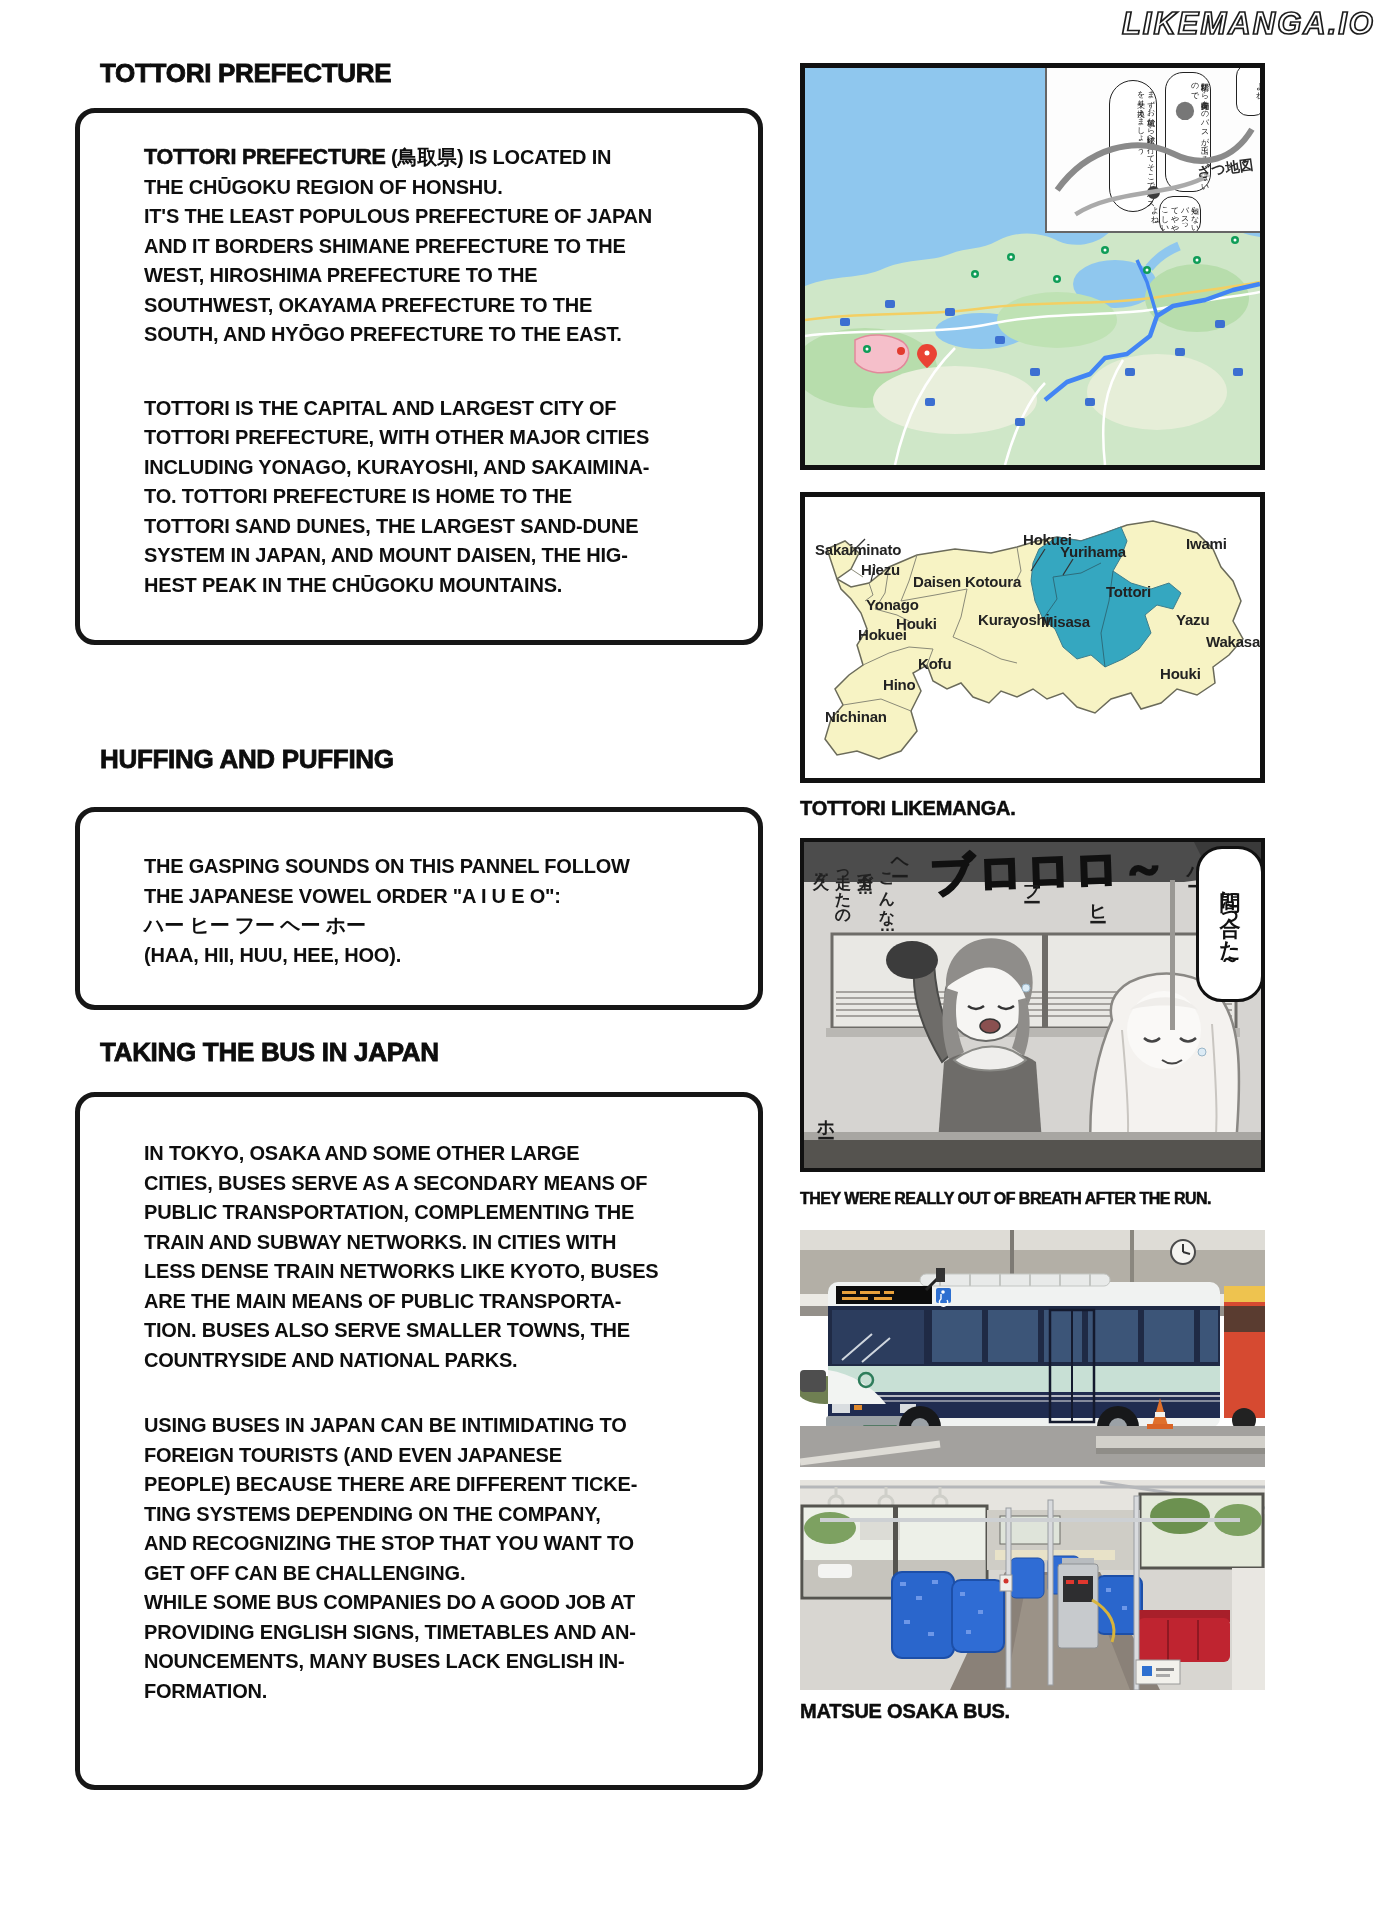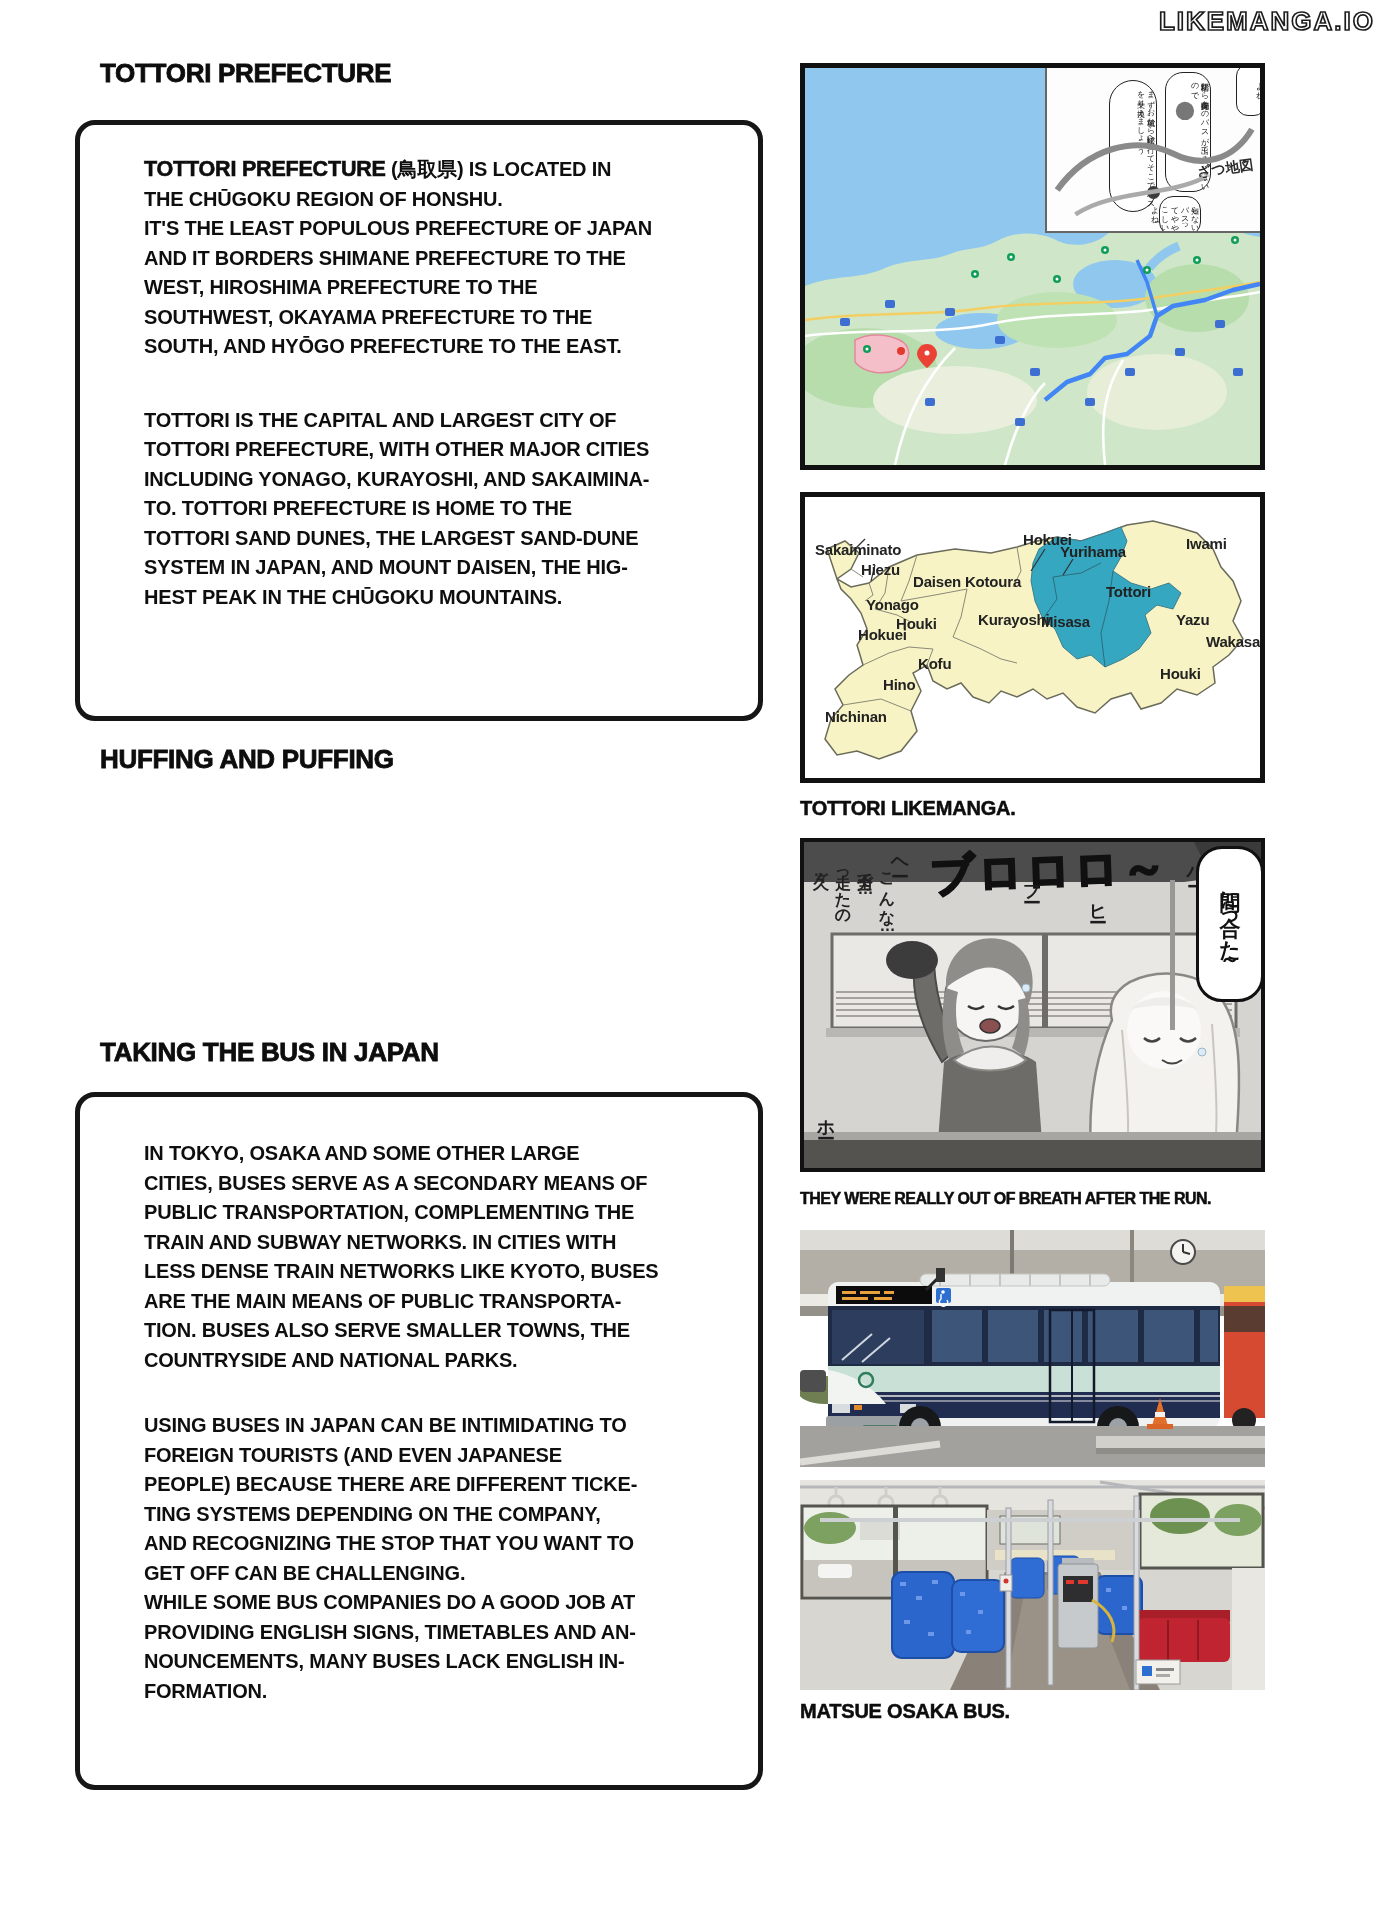--- a/index.html
+++ b/index.html
@@ -1,19 +1,19 @@
 <!DOCTYPE html>
 <html><head>
 <meta charset="utf-8">
 <style>
   html,body{margin:0;padding:0;background:#ffffff;}
   .page{position:relative;width:1385px;height:1920px;background:#fff;overflow:hidden;
         font-family:"Liberation Sans",sans-serif;color:#111;}
   
-  .watermark{position:absolute;top:6px;right:10px;font-size:26px;font-weight:bold;
+  .watermark{position:absolute;top:6px;right:10px;font-size:31px;font-weight:bold;font-style:italic;
              letter-spacing:2px;color:#fff;-webkit-text-stroke:1.7px #1c1c1c;}
   
   .hd{position:absolute;left:100px;margin:0;font-size:26px;font-weight:bold;letter-spacing:-0.3px;
       color:#0d0d0d;-webkit-text-stroke:0.8px #0d0d0d;}
   
   .note-box{position:absolute;left:75px;width:688px;border:5px solid #161616;border-radius:20px;
             background:#fff;box-sizing:border-box;padding:30px 18px 0 64px;}
   .para{margin:0;font-size:20px;line-height:29.5px;font-weight:bold;letter-spacing:-0.2px;
         white-space:pre-line;color:#0e0e0e;}
   .lead{font-size:21.5px;-webkit-text-stroke:0.6px #0e0e0e;}
@@ -48,39 +48,45 @@
 </style>
 </head>
 <body>
 
 <div class="page">
 
   <div class="watermark">LIKEMANGA.IO</div>
 
   <h2 class="hd" style="top:58px">TOTTORI PREFECTURE</h2>
 
-  <div class="note-box" style="top:120px;height:601px">
+  <div class="note-box" style="top:108px;height:537px">
     <p class="para"><span class="lead">TOTTORI PREFECTURE</span><span> (鳥取県) IS LOCATED IN
 THE CHŪGOKU REGION OF HONSHU.
 IT'S THE LEAST POPULOUS PREFECTURE OF JAPAN
 AND IT BORDERS SHIMANE PREFECTURE TO THE
 WEST, HIROSHIMA PREFECTURE TO THE
 SOUTHWEST, OKAYAMA PREFECTURE TO THE
 SOUTH, AND HYŌGO PREFECTURE TO THE EAST.</span></p>
     <p class="para" style="margin-top:44px">TOTTORI IS THE CAPITAL AND LARGEST CITY OF
 TOTTORI PREFECTURE, WITH OTHER MAJOR CITIES
 INCLUDING YONAGO, KURAYOSHI, AND SAKAIMINA-
 TO. TOTTORI PREFECTURE IS HOME TO THE
 TOTTORI SAND DUNES, THE LARGEST SAND-DUNE
 SYSTEM IN JAPAN, AND MOUNT DAISEN, THE HIG-
 HEST PEAK IN THE CHŪGOKU MOUNTAINS.</p>
   </div>
 
   <h2 class="hd" style="top:744px">HUFFING AND PUFFING</h2>
 
+  <div class="note-box" style="top:807px;height:203px;padding-top:40px">
+    <p class="para">THE GASPING SOUNDS ON THIS PANNEL FOLLOW
+THE JAPANESE VOWEL ORDER "A I U E O":
+ハー ヒー フー ヘー ホー
+(HAA, HII, HUU, HEE, HOO).</p>
+  </div>
 
   <h2 class="hd" style="top:1037px">TAKING THE BUS IN JAPAN</h2>
 
   <div class="note-box" style="top:1092px;height:698px;padding-top:42px">
     <p class="para">IN TOKYO, OSAKA AND SOME OTHER LARGE
 CITIES, BUSES SERVE AS A SECONDARY MEANS OF
 PUBLIC TRANSPORTATION, COMPLEMENTING THE
 TRAIN AND SUBWAY NETWORKS. IN CITIES WITH
 LESS DENSE TRAIN NETWORKS LIKE KYOTO, BUSES
 ARE THE MAIN MEANS OF PUBLIC TRANSPORTA-

